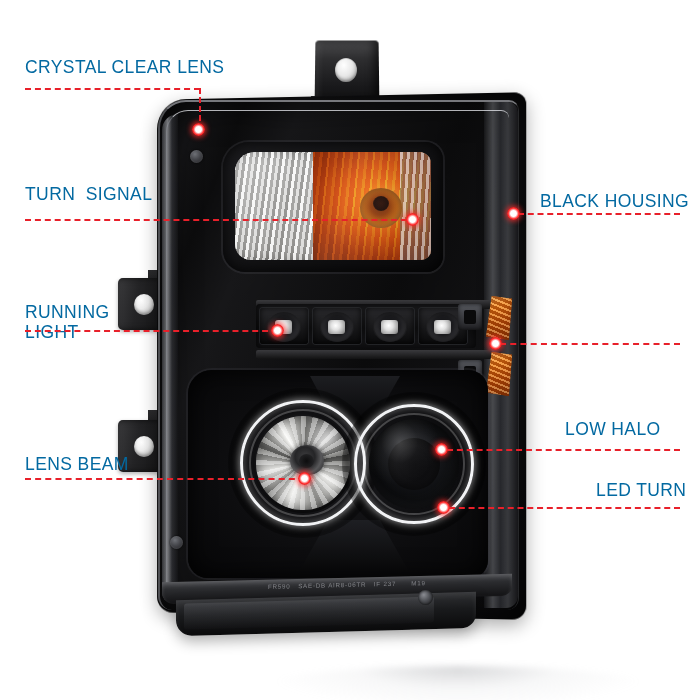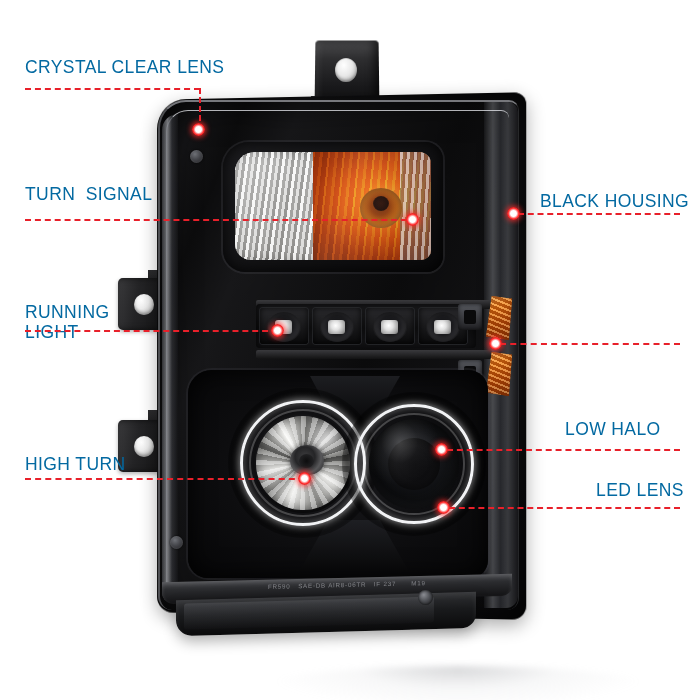--- a/index.html
+++ b/index.html
@@ -517,32 +517,32 @@
 
   <div class="callout-label" style="left:25px; top:185px;">TURN  SIGNAL</div>
   <div class="lead-h" style="left:25px; top:219px; width:392px;"></div>
   <div class="dot" style="left:406px; top:213px; width:13px; height:13px;"></div>
 
   <div class="callout-label" style="left:25px; top:303px;">RUNNING
 LIGHT</div>
   <div class="lead-h" style="left:25px; top:330px; width:253px;"></div>
   <div class="dot" style="left:271px; top:324px; width:13px; height:13px;"></div>
 
-  <div class="callout-label" style="left:25px; top:455px;">HIGH TURN</div>
+  <div class="callout-label" style="left:25px; top:455px;">LENS BEAM</div>
   <div class="lead-h" style="left:25px; top:478px; width:280px;"></div>
   <div class="dot" style="left:298px; top:472px; width:13px; height:13px;"></div>
 
   <div class="callout-label right" style="left:540px; top:192px;">BLACK HOUSING</div>
   <div class="lead-h" style="left:518px; top:213px; width:162px;"></div>
   <div class="dot" style="left:507px; top:207px; width:13px; height:13px;"></div>
 
   <div class="lead-h" style="left:500px; top:343px; width:180px;"></div>
   <div class="dot" style="left:489px; top:337px; width:13px; height:13px;"></div>
 
   <div class="callout-label right" style="left:565px; top:420px;">LOW HALO</div>
   <div class="lead-h" style="left:447px; top:449px; width:233px;"></div>
   <div class="dot" style="left:435px; top:443px; width:13px; height:13px;"></div>
 
-  <div class="callout-label right" style="left:596px; top:481px;">LED LENS</div>
+  <div class="callout-label right" style="left:596px; top:481px;">LED TURN</div>
   <div class="lead-h" style="left:449px; top:507px; width:231px;"></div>
   <div class="dot" style="left:437px; top:501px; width:13px; height:13px;"></div>
 
 </div>
 
 </body></html>

